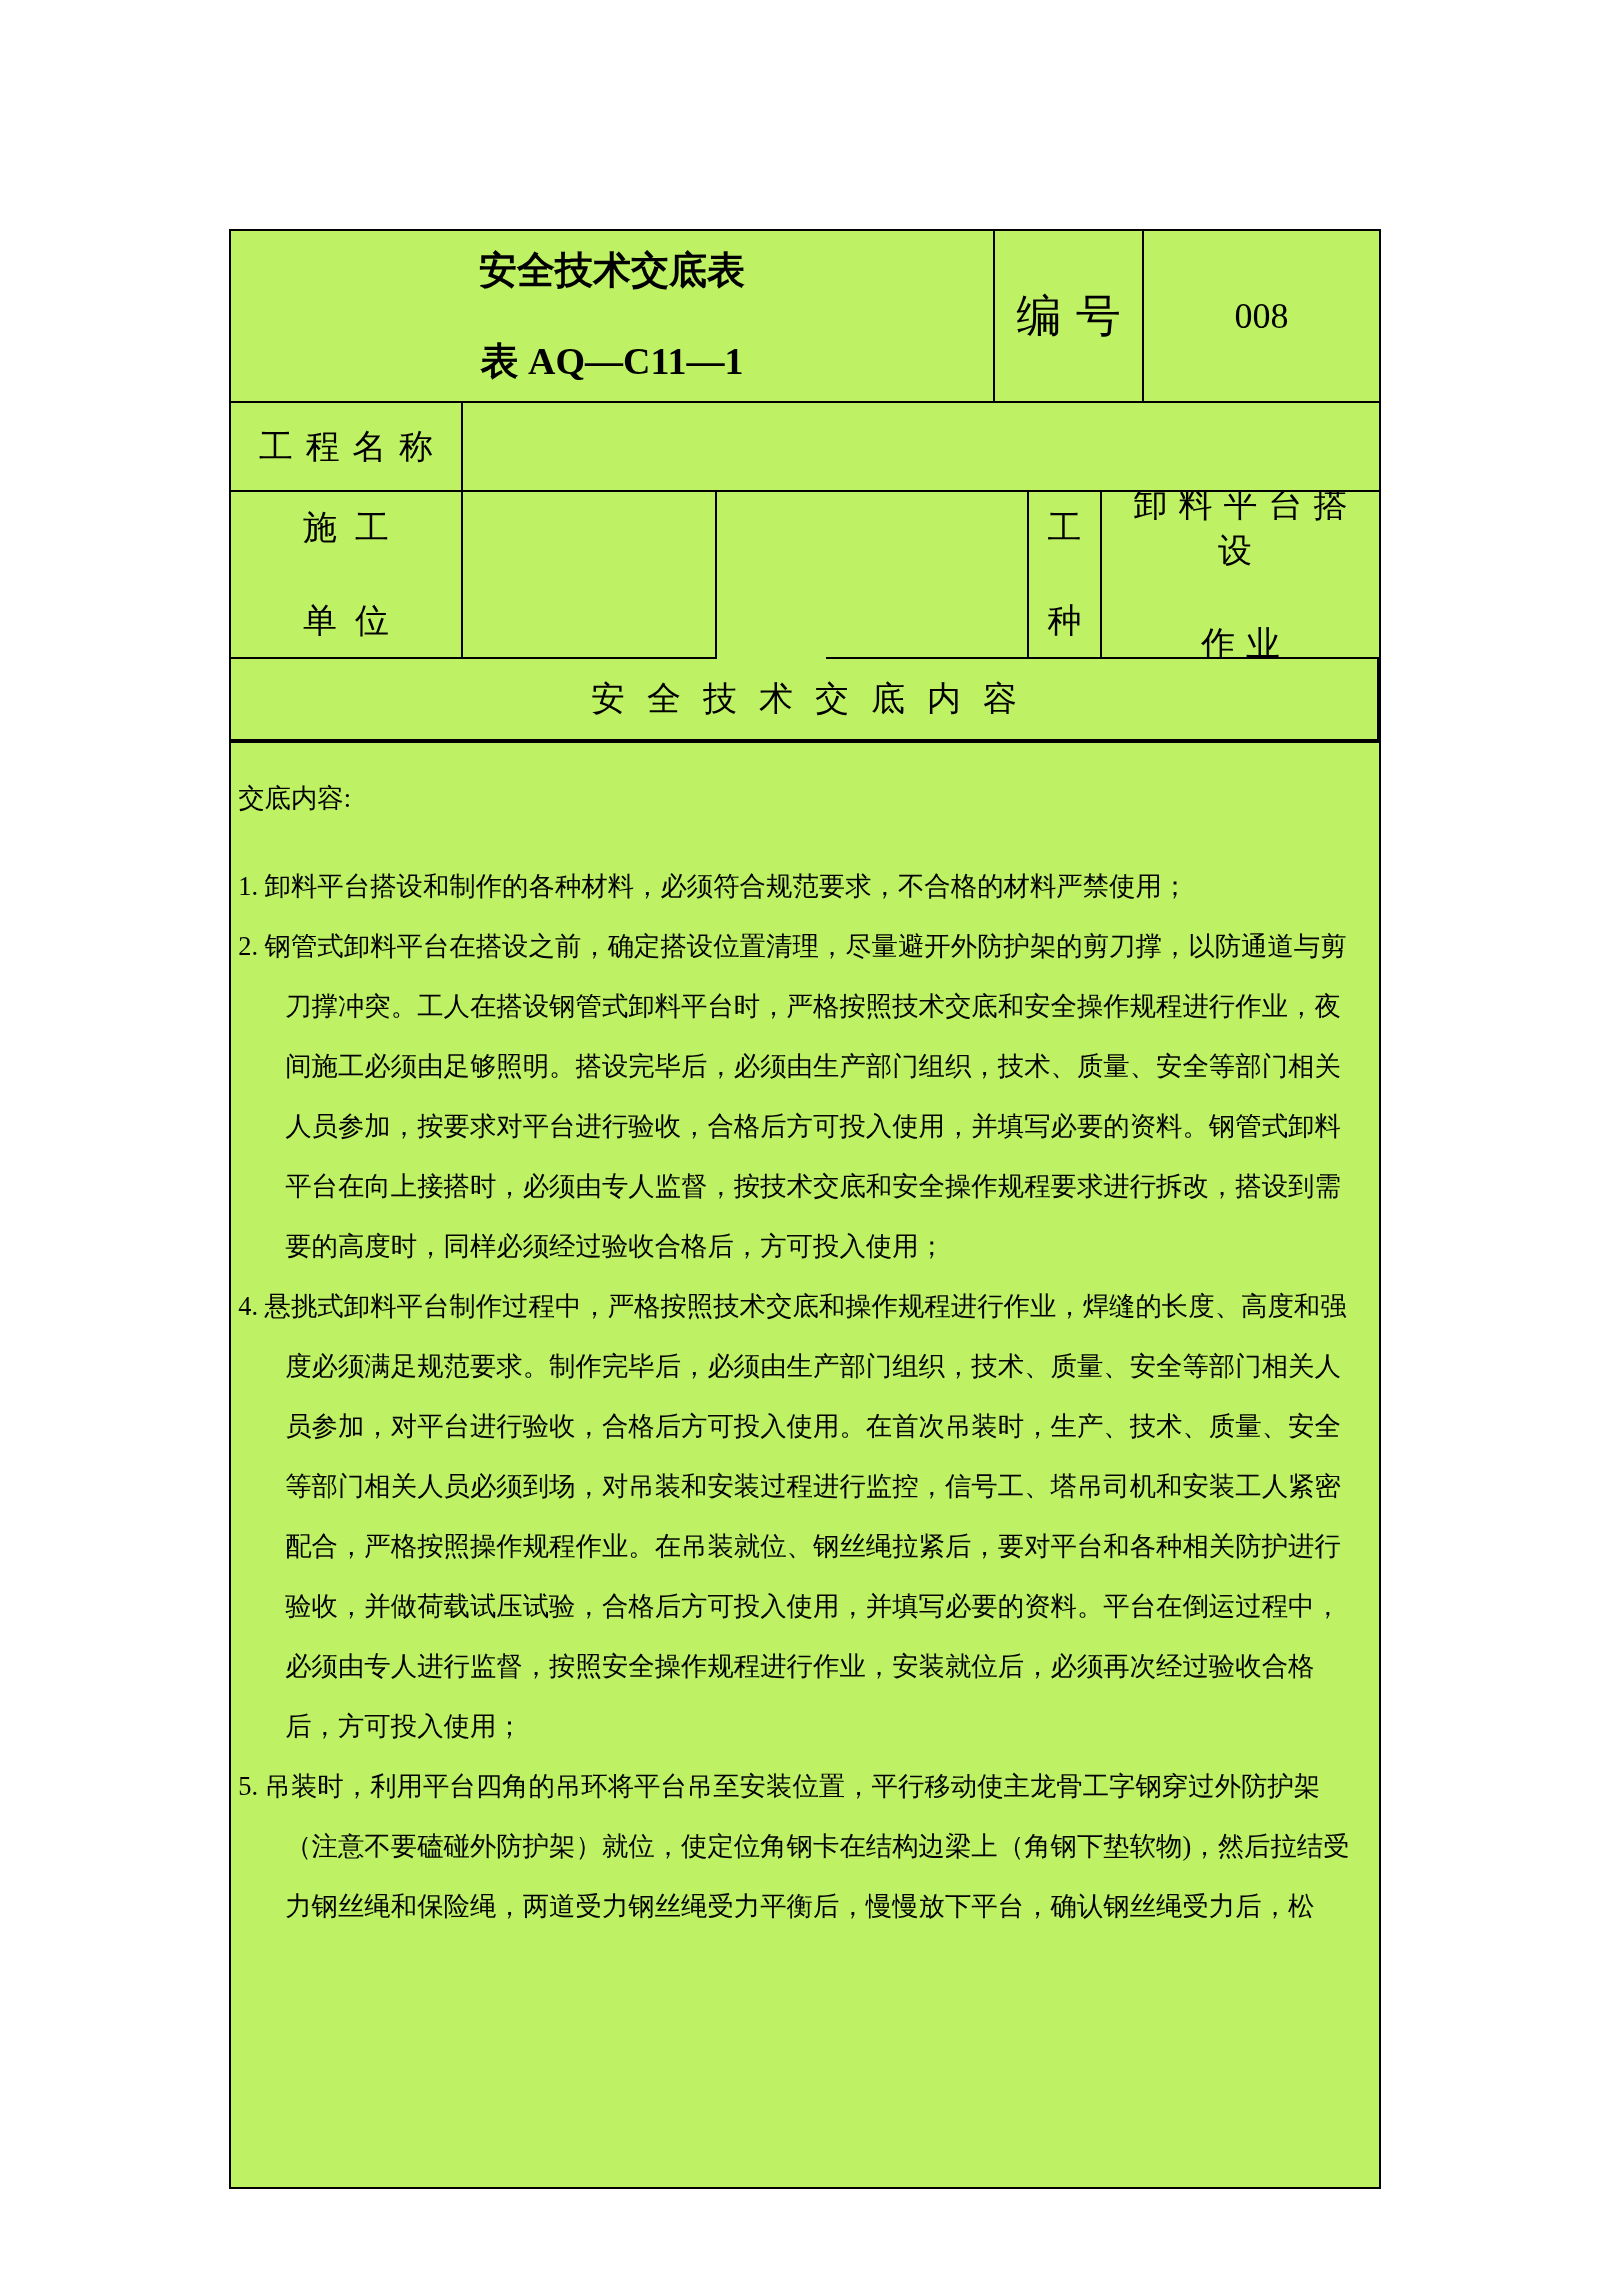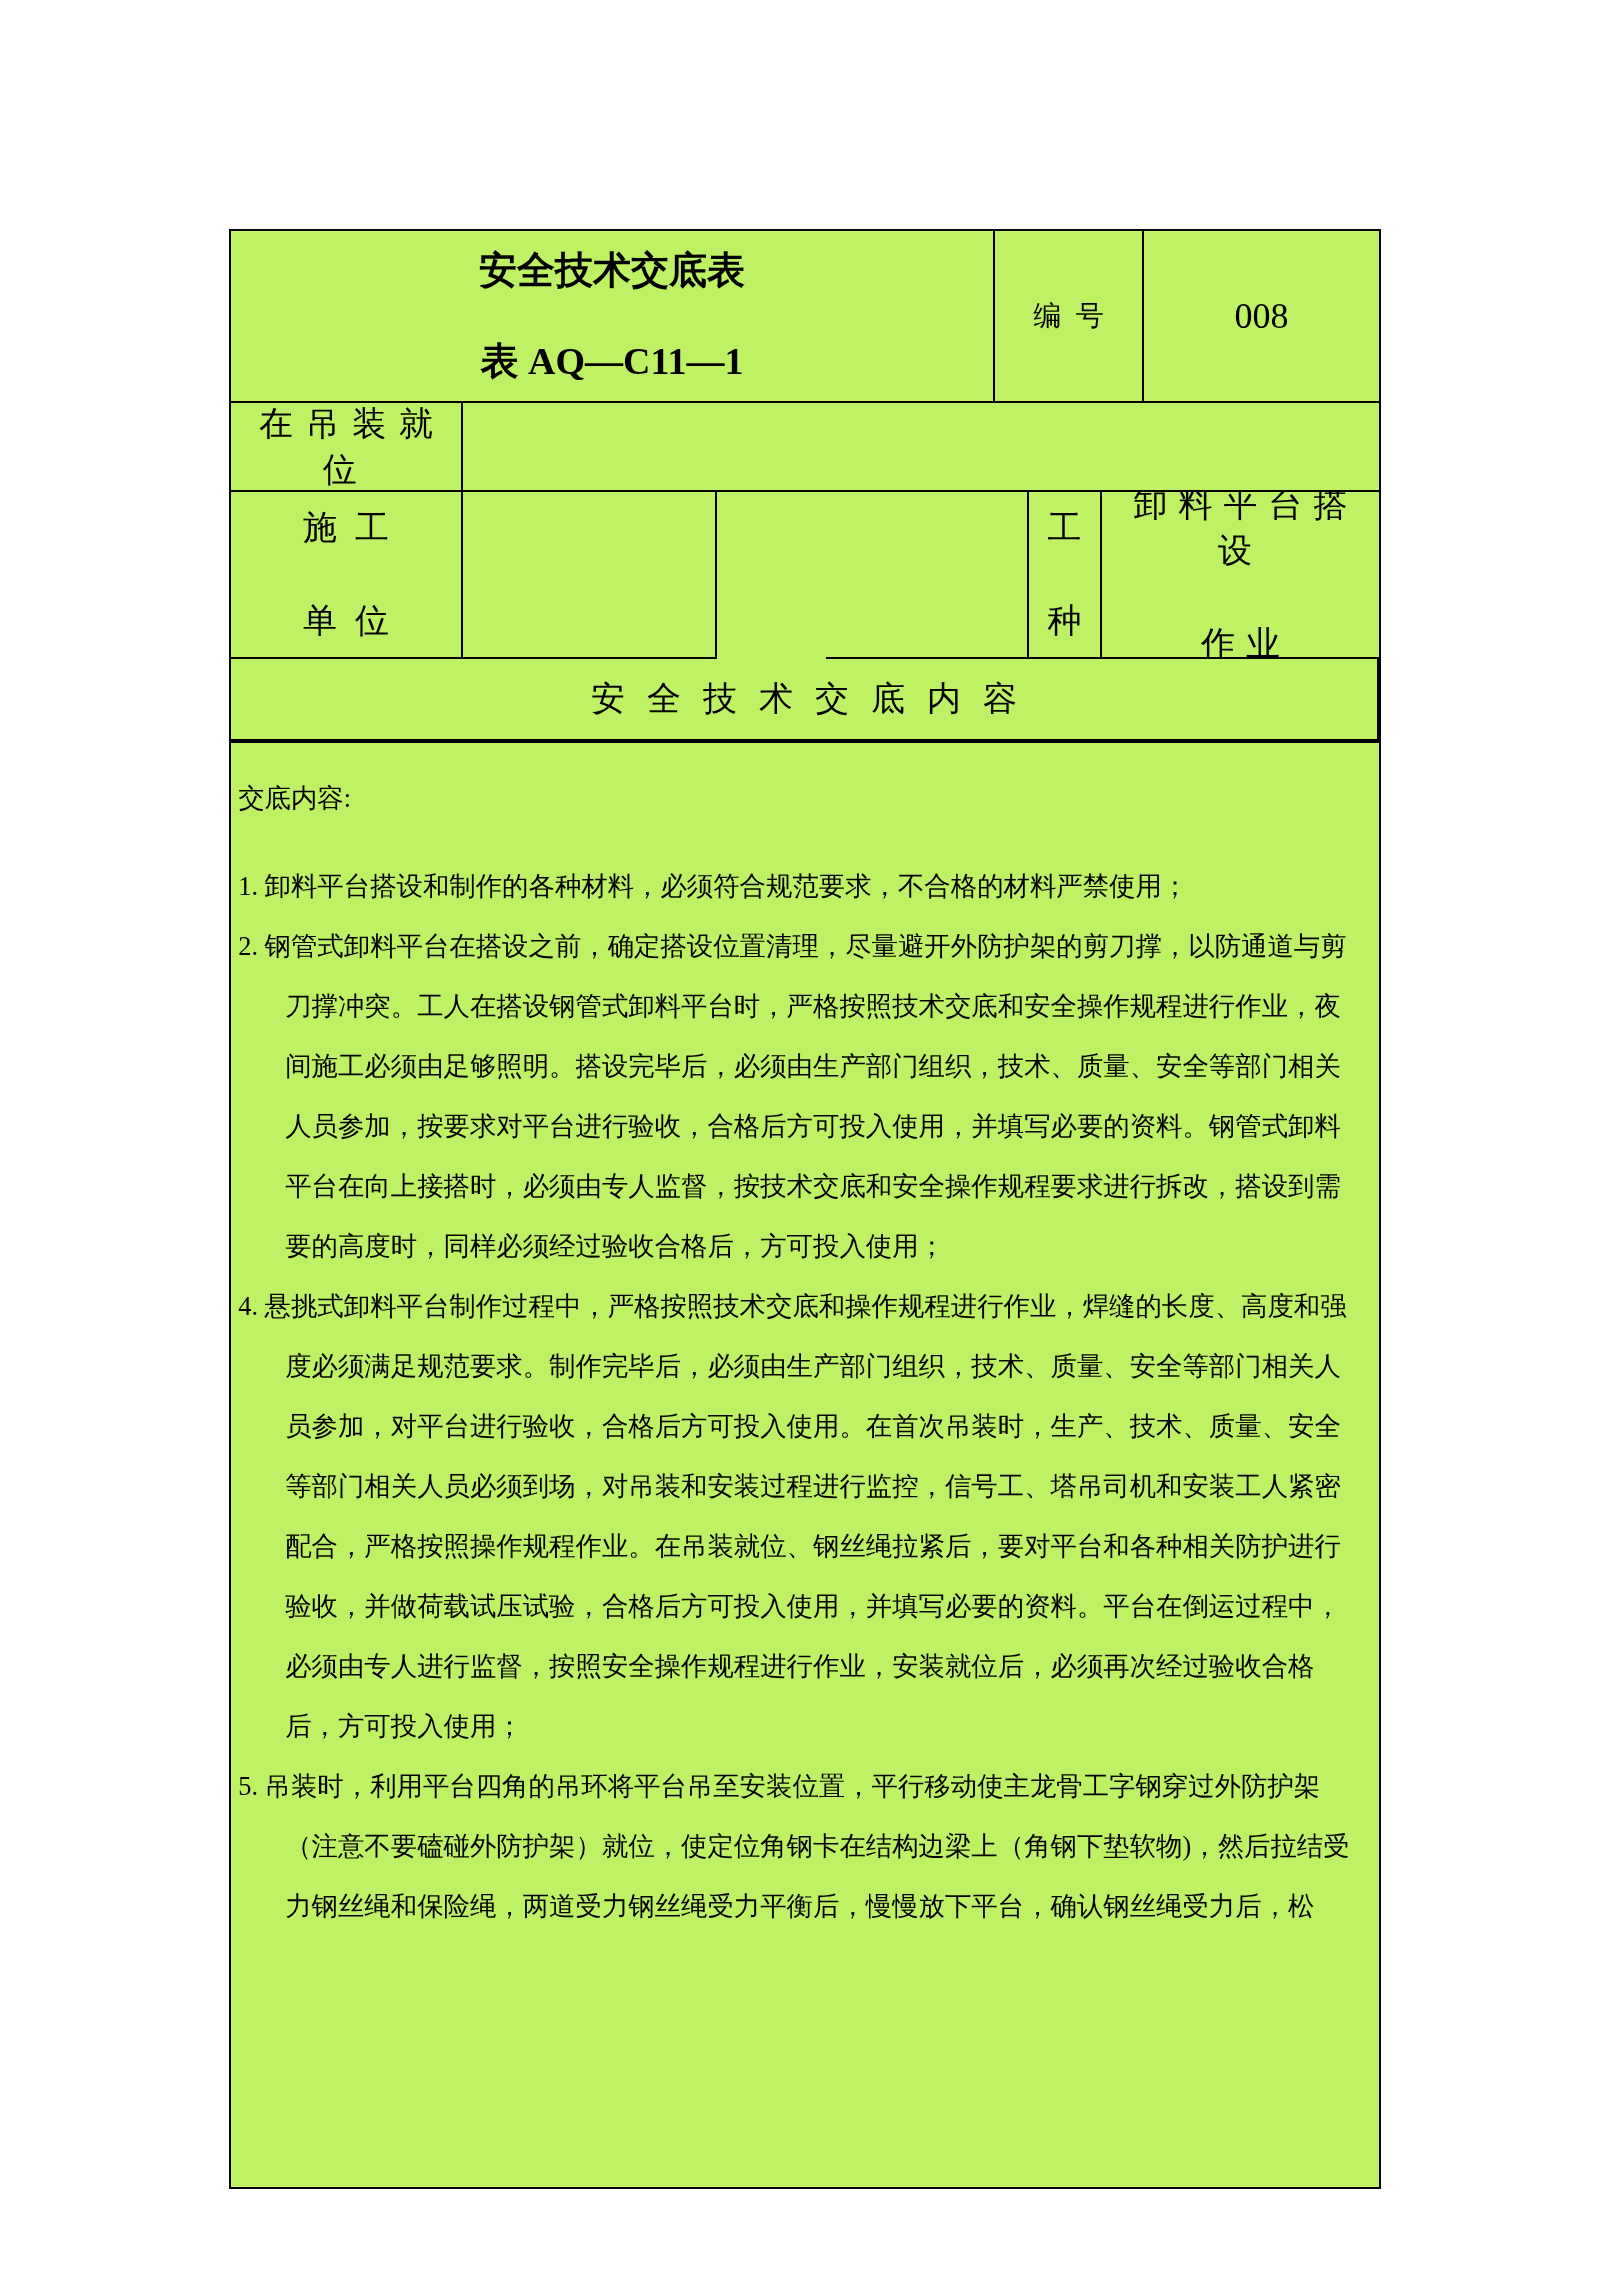--- a/index.html
+++ b/index.html
@@ -23,21 +23,21 @@
     box-sizing:border-box;
     border-right:2.7px solid #000;
     border-bottom:2.7px solid #000;
     display:flex;align-items:center;justify-content:center;
     text-align:center;overflow:hidden;
   }
   .no-r{border-right:none;}
   .no-b{border-bottom:none;}
 
   .c-title{grid-row:1;grid-column:1/5;flex-direction:column;gap:40px;font-size:38px;font-weight:bold;}
-  .c-no-label{grid-row:1;grid-column:5/8;font-size:28px;letter-spacing:14.5px;text-indent:14.5px;}
+  .c-no-label{grid-row:1;grid-column:5/8;font-size:45px;letter-spacing:14.5px;text-indent:14.5px;}
   .c-no-value{grid-row:1;grid-column:8/9;font-size:36px;}
 
   .c-pn-label{grid-row:2;grid-column:1/2;font-size:34px;letter-spacing:12.7px;text-indent:12.7px;}
   .c-pn-value{grid-row:2;grid-column:2/9;}
 
   .two-line{flex-direction:column;gap:47px;font-size:34px;}
   .c-cu-label{grid-row:3;grid-column:1/2;letter-spacing:18px;text-indent:18px;}
   .c-cu-value{grid-row:3;grid-column:2/3;}
   .c-dp-label{grid-row:3;grid-column:3/4;letter-spacing:9px;text-indent:9px;}
   .c-dp-value{grid-row:3;grid-column:4/6;}
@@ -61,21 +61,21 @@
 <div class="page">
   <div class="doc-table">
 
     <div class="cell c-title">
       <div>安全技术交底表</div>
       <div>表 AQ—C11—1</div>
     </div>
     <div class="cell c-no-label">编号</div>
     <div class="cell c-no-value no-r">008</div>
 
-    <div class="cell c-pn-label">在吊装就位</div>
+    <div class="cell c-pn-label">工程名称</div>
     <div class="cell c-pn-value no-r"></div>
 
     <div class="cell c-cu-label two-line">
       <div>施工</div>
       <div>单位</div>
     </div>
     <div class="cell c-cu-value"></div>
     <div class="cell c-dp-value"></div>
     <div class="cell c-wt-label two-line">
       <div>工</div>

